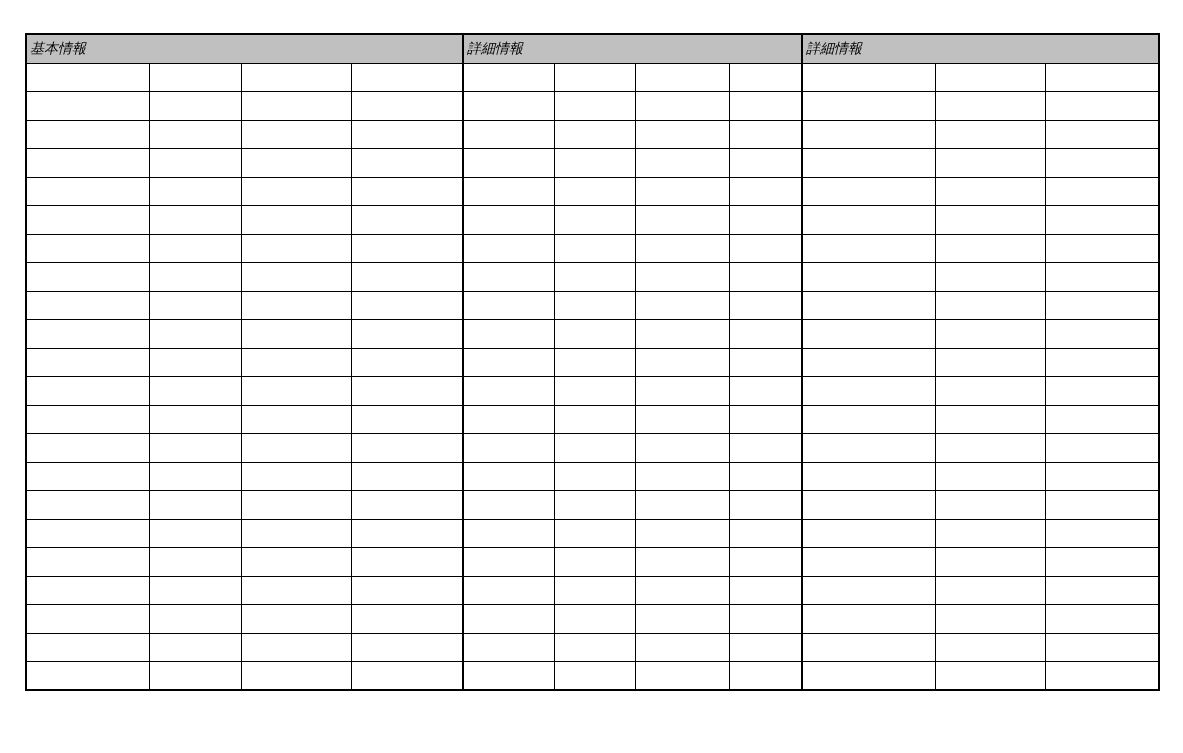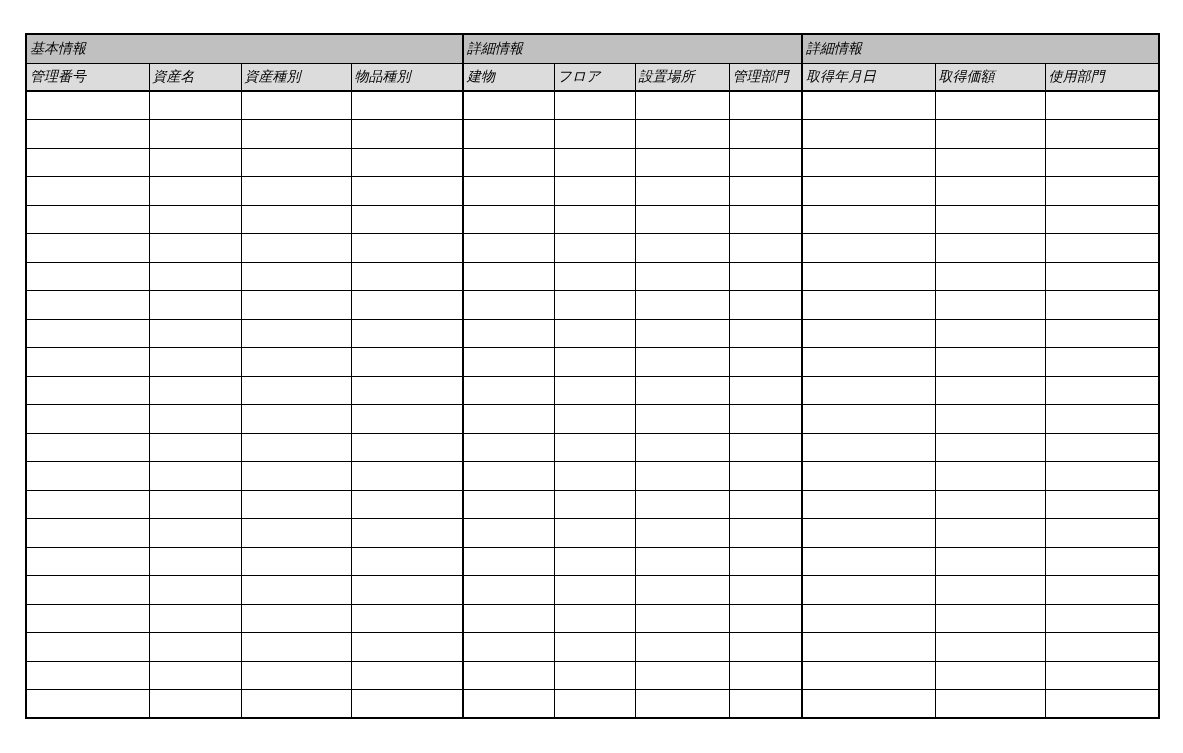--- a/index.html
+++ b/index.html
@@ -78,33 +78,20 @@
         <col style="width: 133px;">
         <col style="width: 110px;">
         <col style="width: 114px;">
       </colgroup>
     <thead>
       <tr class="group-row" id="group-row">
           <th colspan="4">基本情報</th>
           <th colspan="4" class="group-start">詳細情報</th>
           <th colspan="3" class="group-start">詳細情報</th>
         </tr>
-      <tr class="header-row" id="header-row">
-          <th>管理番号</th>
-          <th>資産名</th>
-          <th>資産種別</th>
-          <th>物品種別</th>
-          <th class="group-start">建物</th>
-          <th>フロア</th>
-          <th>設置場所</th>
-          <th>管理部門</th>
-          <th class="group-start">取得年月日</th>
-          <th>取得価額</th>
-          <th>使用部門</th>
-        </tr>
     </thead>
     <tbody class="data-body" id="data-body">
         <tr>
           <td></td>
           <td></td>
           <td></td>
           <td></td>
           <td class="group-start"></td>
           <td></td>
           <td></td>

